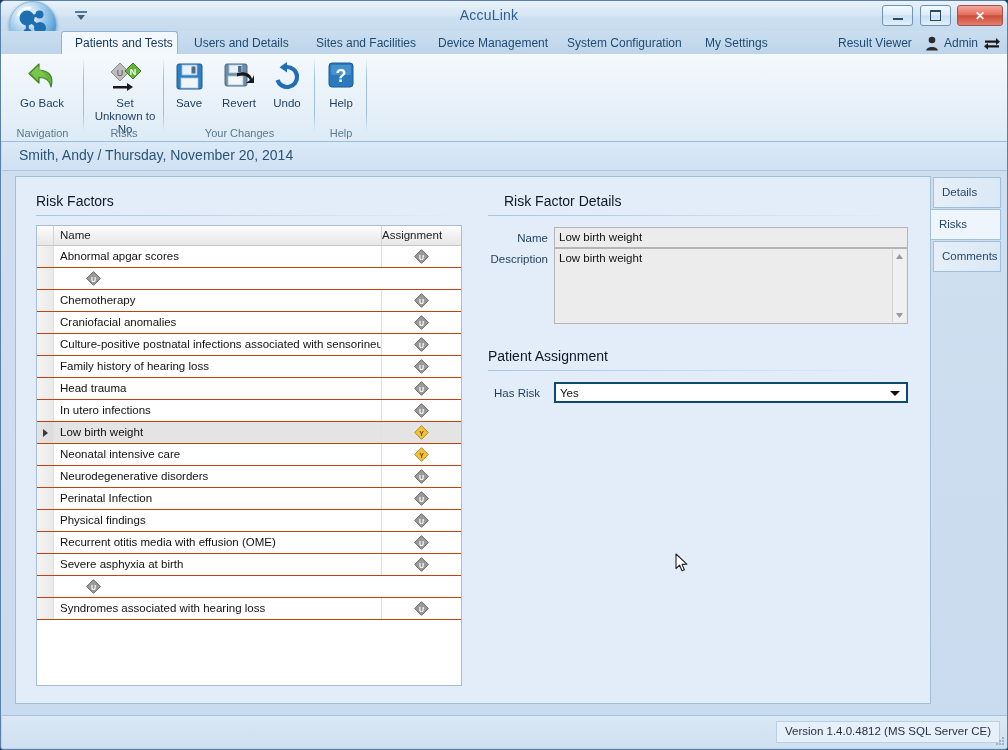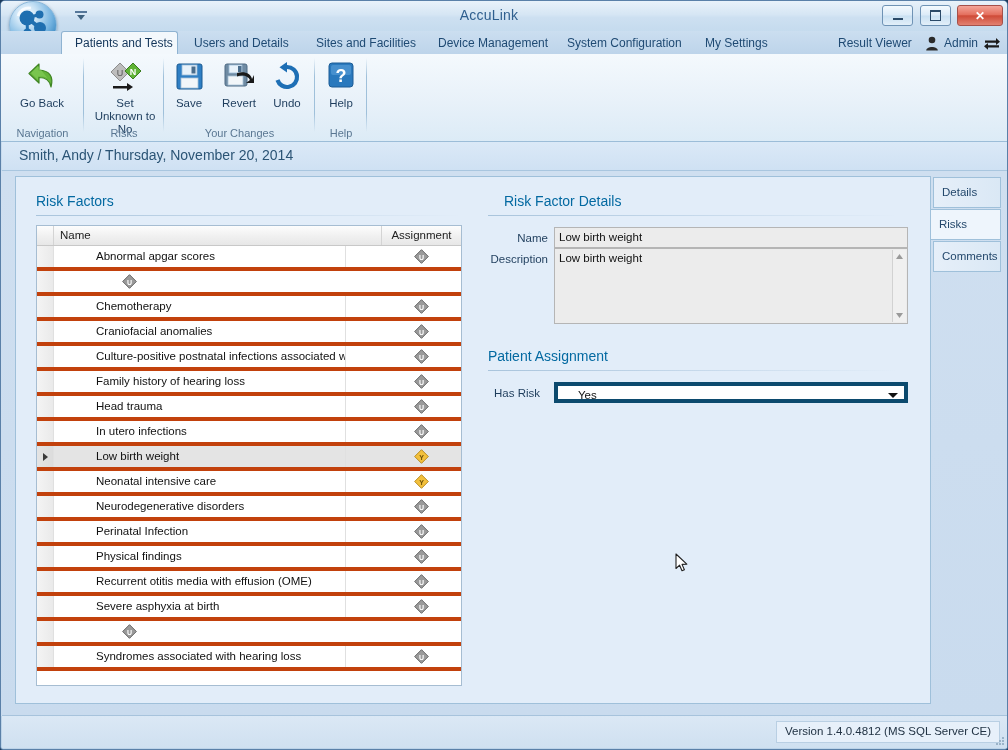--- a/index.html
+++ b/index.html
@@ -133,44 +133,44 @@
     position: absolute; left: 0; top: 170px; width: 1008px; height: 545px;
     background: linear-gradient(to bottom, #cfdff0 0%, #c9dbee 100%);
   }
   .content-panel {
     position: absolute; left: 14px; top: 5px; width: 916px; height: 528px;
     background: #e2edf9;
     border: 1px solid #9fc0da;
     box-sizing: border-box;
   }
   .section-title {
-    position: absolute; font-size: 14px; color: #0369a1;
+    position: absolute; font-size: 14px; color: #0f172a;
   }
   .section-rule {
     position: absolute; height: 1px;
     background: linear-gradient(to right, #a9c4dc, rgba(169,196,220,0));
   }
 
   
   .grid {
     position: absolute; left: 20px; top: 48px; width: 426px; height: 461px;
     background: #ffffff; border: 1px solid #a6bdd2; box-sizing: border-box;
   }
   .grid-header {
     display: flex; height: 19px;
     background: linear-gradient(to bottom, #fdfdfd 0%, #f0f0f0 55%, #e7e7e7 100%);
     border-bottom: 1px solid #c8c8c8;
     font-size: 11.5px; color: #222;
   }
   .gh-ind { width: 17px; border-right: 1px solid #d4d4d4; box-sizing: border-box; }
   .gh-name { flex: 1; padding: 3px 0 0 6px; border-right: 1px solid #d4d4d4; box-sizing: border-box; }
-  .gh-asgn { width: 79px; padding: 3px 0 0 0; text-align: center; box-sizing: border-box; }
+  .gh-asgn { width: 79px; padding: 3px 0 0 0; box-sizing: border-box; }
   .grow {
-    display: flex; height: 21px; border-bottom: 4px solid #c2410c;
-    font-size: 11.5px; color: #111; background: #fff; gap: 36px;
+    display: flex; height: 21px; border-bottom: 1px solid #c2410c;
+    font-size: 11.5px; color: #111; background: #fff;
   }
   .grow.selected { background: #e4e4e4; }
   .gc-ind {
     width: 17px; border-right: 1px solid #e0e0e0; box-sizing: border-box;
     background: linear-gradient(to right, #f4f4f4, #eaeaea);
     display: flex; align-items: center; justify-content: center;
   }
   .grow.selected .gc-ind { background: linear-gradient(to right, #e4e4e4, #dcdcdc); }
   .tri { width: 0; height: 0; border-left: 5px solid #3a3a3a; border-top: 4px solid transparent; border-bottom: 4px solid transparent; }
   .gc-name { flex: 1; padding: 4px 0 0 6px; border-right: 1px solid #e0e0e0; box-sizing: border-box; white-space: nowrap; overflow: hidden; }
@@ -193,22 +193,22 @@
     background: #f0f0f0; border-left: 1px solid #d2d2d2;
   }
   .tb-scroll .arrow {
     position: absolute; left: 0; width: 13px; height: 13px;
     display: flex; align-items: center; justify-content: center;
   }
   .tb-scroll .arrow.up { top: 0; }
   .tb-scroll .arrow.down { bottom: 0; }
   .combo {
     position: absolute; box-sizing: border-box;
-    border: 4px solid #0c4a6e; background: #ffffff;
-    font-size: 11.5px; color: #111; padding: 3px 20px;
+    border: 2px solid #0c4a6e; background: #ffffff;
+    font-size: 11.5px; color: #111; padding: 3px 4px;
   }
   .combo .caret {
     position: absolute; right: 6px; top: 7px;
     width: 0; height: 0; border-left: 5px solid transparent; border-right: 5px solid transparent;
     border-top: 5px solid #111;
   }
 
   
   .vtab {
     position: absolute; left: 932px; width: 68px; height: 31px;

